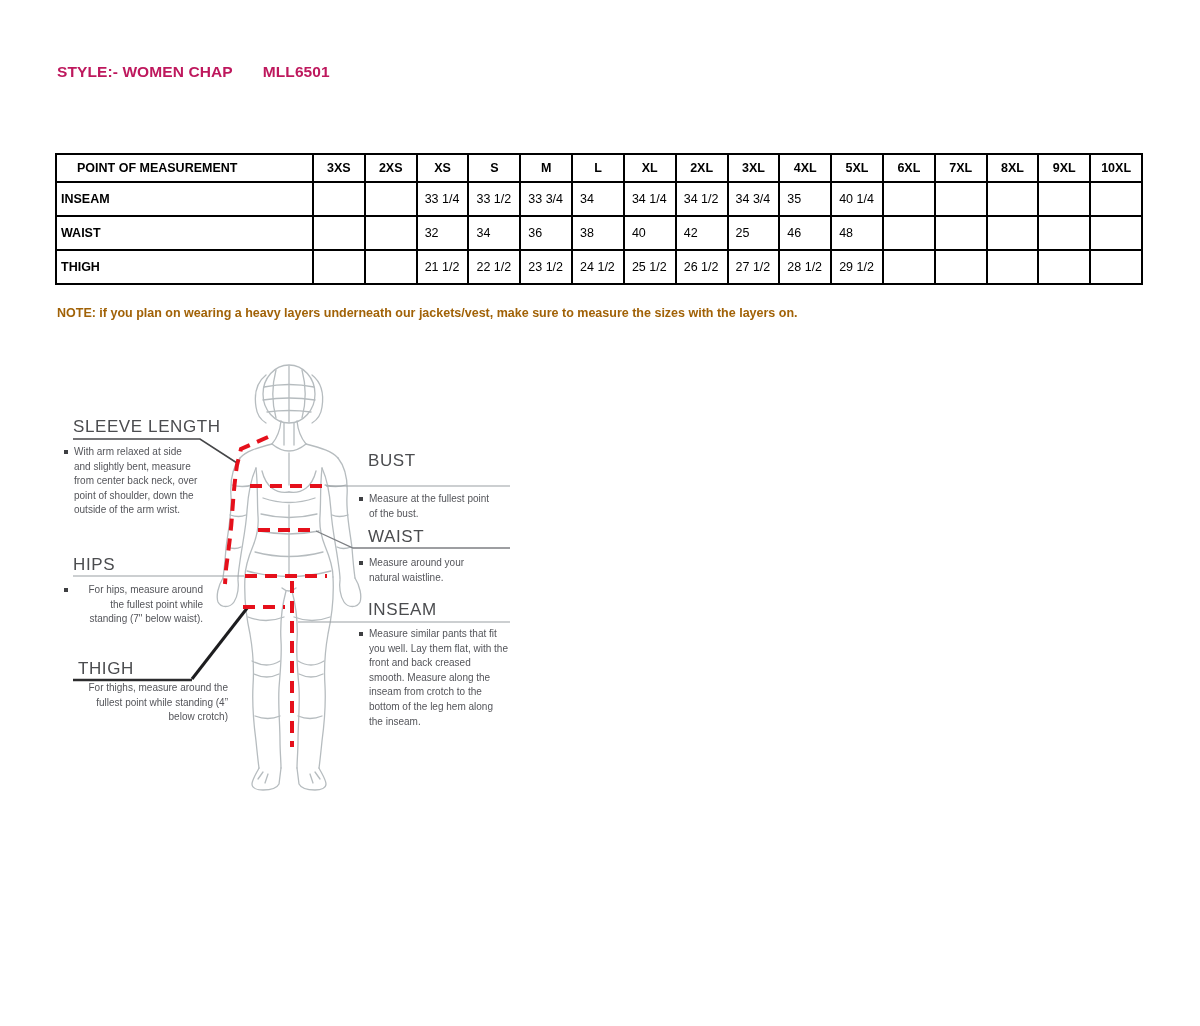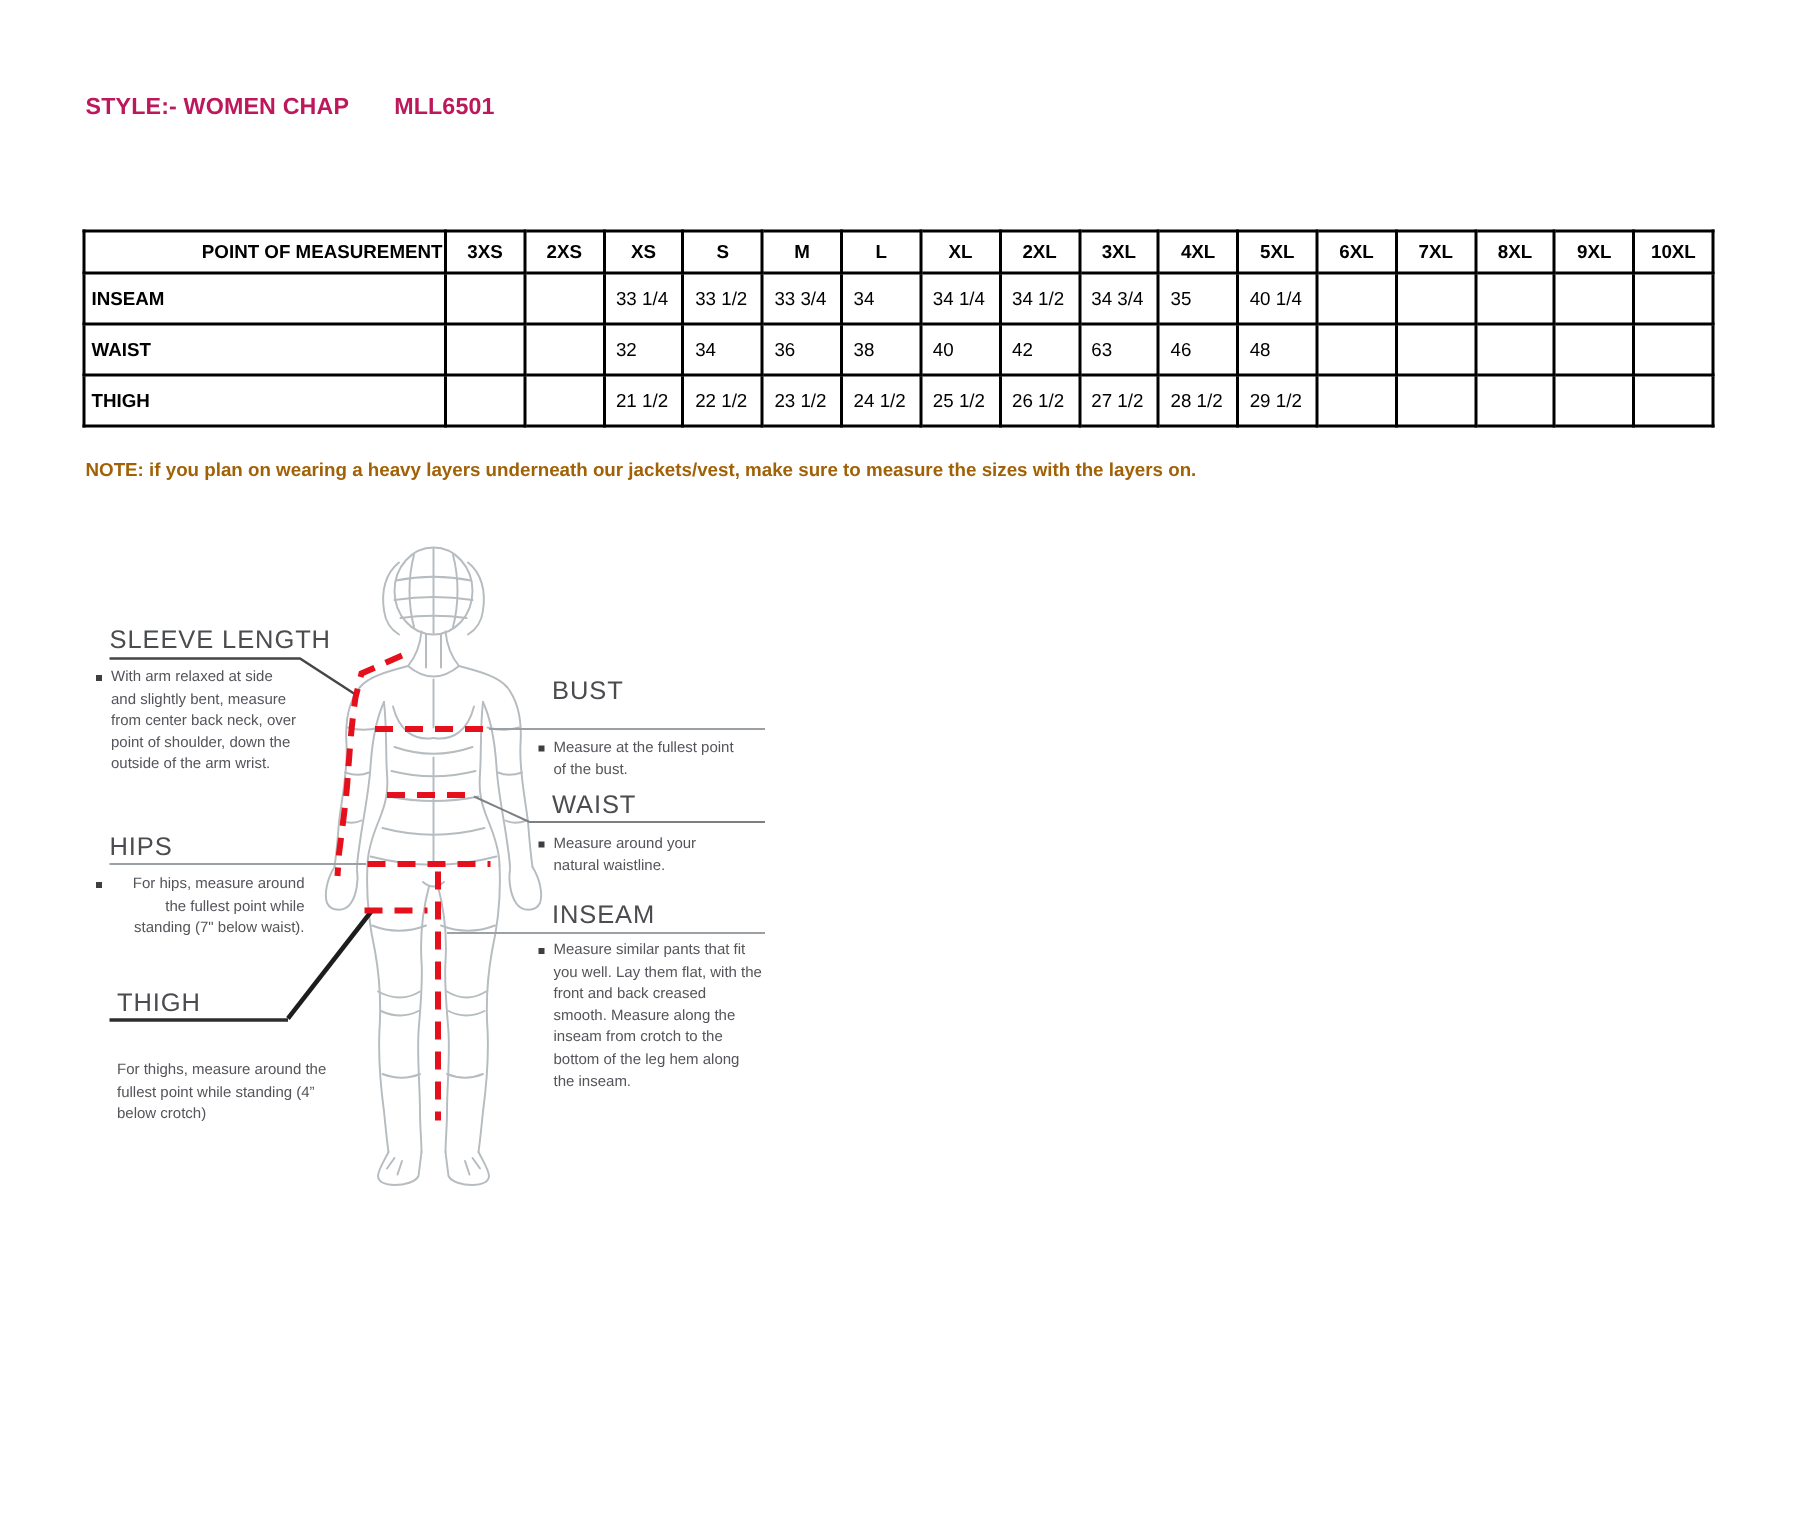--- a/index.html
+++ b/index.html
@@ -17,21 +17,21 @@
   
   table.size-chart{
     position:absolute;left:55px;top:153px;width:1088px;
     border-collapse:collapse;table-layout:fixed;
   }
   .size-chart th,.size-chart td{
     border:2px solid #000;font-size:12.5px;vertical-align:middle;
     overflow:hidden;white-space:nowrap;
   }
   .size-chart thead th{height:24px;text-align:center;font-weight:bold;}
-  .size-chart thead th.pom{width:234px;text-align:right;padding-left:4px;}
+  .size-chart thead th.pom{width:234px;text-align:left;padding-left:20px;}
   .size-chart tbody th{height:30px;text-align:left;padding-left:4px;font-weight:bold;}
   .size-chart tbody td{height:30px;text-align:left;padding-left:7px;font-weight:normal;}
   
   .note{
     position:absolute;left:57px;top:306px;font-size:12.5px;font-weight:bold;color:#a16207;
   }
   
   .diagram{position:absolute;left:60px;top:355px;width:520px;height:460px;}
   .diagram svg{position:absolute;left:0;top:0;}
   .d-heading{
@@ -106,21 +106,21 @@
       <tr>
         <th>WAIST</th>
         <td></td>
         <td></td>
         <td>32</td>
         <td>34</td>
         <td>36</td>
         <td>38</td>
         <td>40</td>
         <td>42</td>
-        <td>63</td>
+        <td>25</td>
         <td>46</td>
         <td>48</td>
         <td></td>
         <td></td>
         <td></td>
         <td></td>
         <td></td>
       </tr>
       <tr>
         <th>THIGH</th>
@@ -243,21 +243,21 @@
     <span class="txt">With arm relaxed at side and slightly bent, measure from center back neck, over point of shoulder, down the outside of the arm wrist.</span>
   </div>
 
   <div class="d-heading" style="left:13px;top:200px;">HIPS</div>
   <div class="d-desc w-hips" style="left:4px;top:228px;text-align:right;">
     <span class="bullet"></span>
     <span class="txt">For hips, measure around the fullest point while standing (7" below waist).</span>
   </div>
 
   <div class="d-heading" style="left:18px;top:304px;">THIGH</div>
-  <div class="d-desc nobullet w-thigh" style="left:18px;top:352px;">
+  <div class="d-desc nobullet w-thigh" style="left:18px;top:326px;text-align:right;">
 
     <span class="txt">For thighs, measure around the fullest point while standing (4” below crotch)</span>
   </div>
 
   <div class="d-heading" style="left:308px;top:96px;">BUST</div>
   <div class="d-desc w-bust" style="left:299px;top:137px;">
     <span class="bullet"></span>
     <span class="txt">Measure at the fullest point of the bust.</span>
   </div>
 

